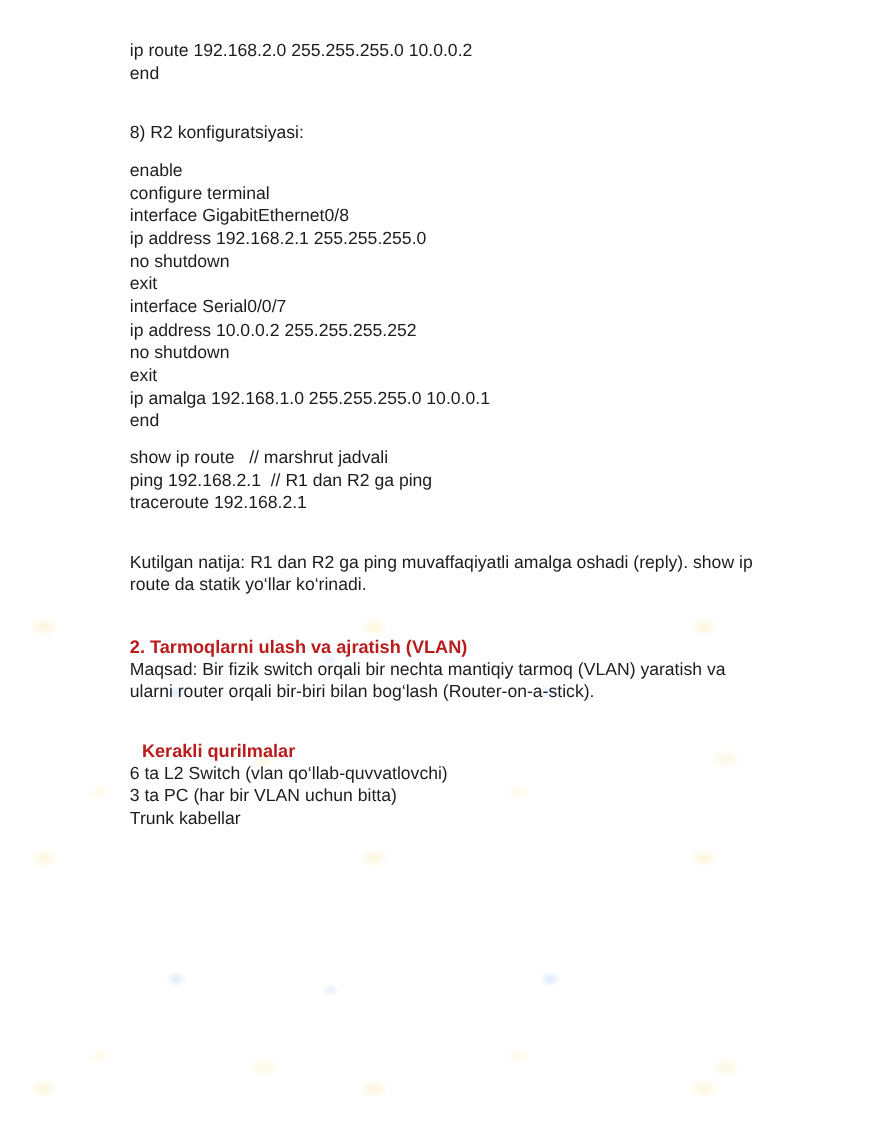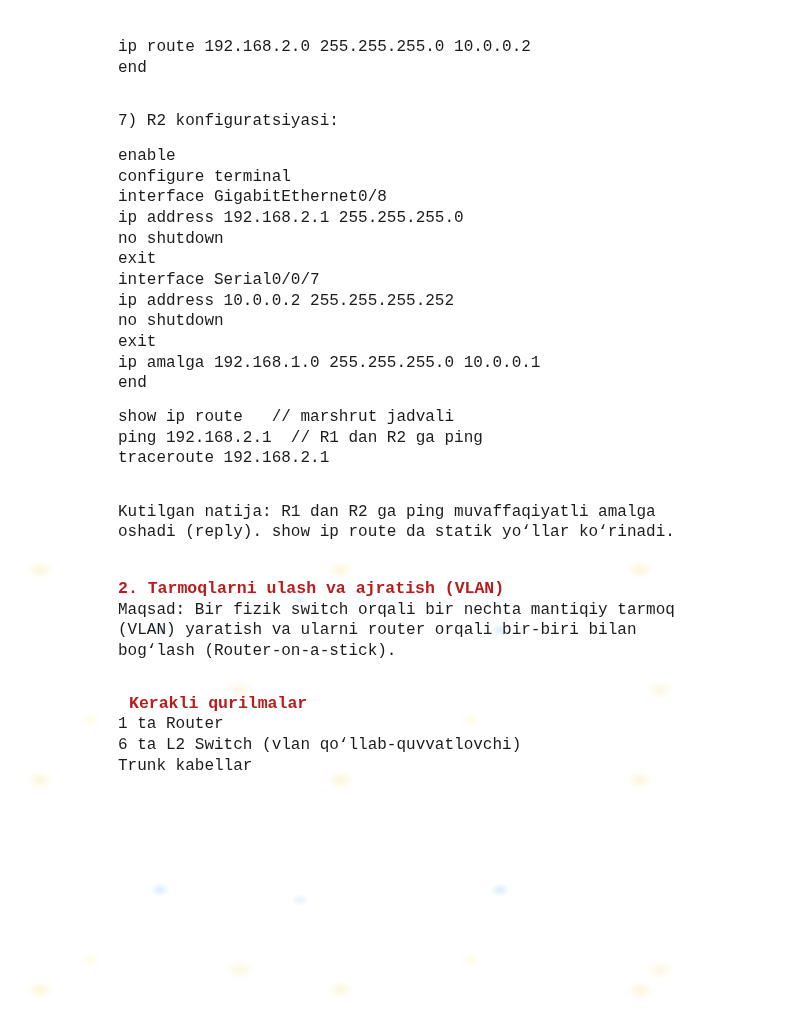--- a/index.html
+++ b/index.html
@@ -1,21 +1,21 @@
 <!DOCTYPE html>
 <html><head>
 <meta charset="utf-8">
 <style>
   html, body { margin: 0; padding: 0; }
   .page {
     position: relative;
     width: 718px;
     height: 1035px;
     background: #ffffff;
-    font-family: Liberation Mono, monospace;
+    font-family: Liberation Sans, sans-serif;
     font-size: 16px;
     line-height: 20.65px;
     color: #1c1c1c;
     overflow: hidden;
   }
   .noise {
     position: absolute;
     left: 0; top: 540px;
     width: 800px; height: 495px;
     z-index: 0;
@@ -57,21 +57,21 @@
 
 <div class="page">
   <div class="noise"></div>
   <div class="content">
 
     <div>
       <div class="line">ip route 192.168.2.0 255.255.255.0 10.0.0.2</div>
       <div class="line">end</div>
     </div>
 
-    <div class="heading-plain mt-33 line">7) R2 konfiguratsiyasi:</div>
+    <div class="heading-plain mt-33 line">8) R2 konfiguratsiyasi:</div>
 
     <div class="mt-14">
       <div class="line">enable</div>
       <div class="line">configure terminal</div>
       <div class="line">interface GigabitEthernet0/8</div>
       <div class="line">ip address 192.168.2.1 255.255.255.0</div>
       <div class="line">no shutdown</div>
       <div class="line">exit</div>
       <div class="line">interface Serial0/0/7</div>
       <div class="line">ip address 10.0.0.2 255.255.255.252</div>
@@ -88,19 +88,19 @@
       <div class="line">traceroute 192.168.2.1</div>
     </div>
 
     <p class="para mt-33">Kutilgan natija: R1 dan R2 ga ping muvaffaqiyatli amalga oshadi (reply). show ip route da statik yo‘llar ko‘rinadi.</p>
 
     <h2 class="heading-blue mt-36">2. Tarmoqlarni ulash va ajratish (VLAN)</h2>
     <p class="para">Maqsad: Bir fizik switch orqali bir nechta mantiqiy tarmoq (VLAN) yaratish va ularni router orqali bir-biri bilan bog‘lash (Router-on-a-stick).</p>
 
     <h2 class="heading-blue mt-32">Kerakli qurilmalar</h2>
     <div>
-      <div class="line">1 ta Router</div>
       <div class="line">6 ta L2 Switch (vlan qo‘llab-quvvatlovchi)</div>
+      <div class="line">3 ta PC (har bir VLAN uchun bitta)</div>
       <div class="line">Trunk kabellar</div>
     </div>
 
   </div>
 </div>
 
 </body></html>

